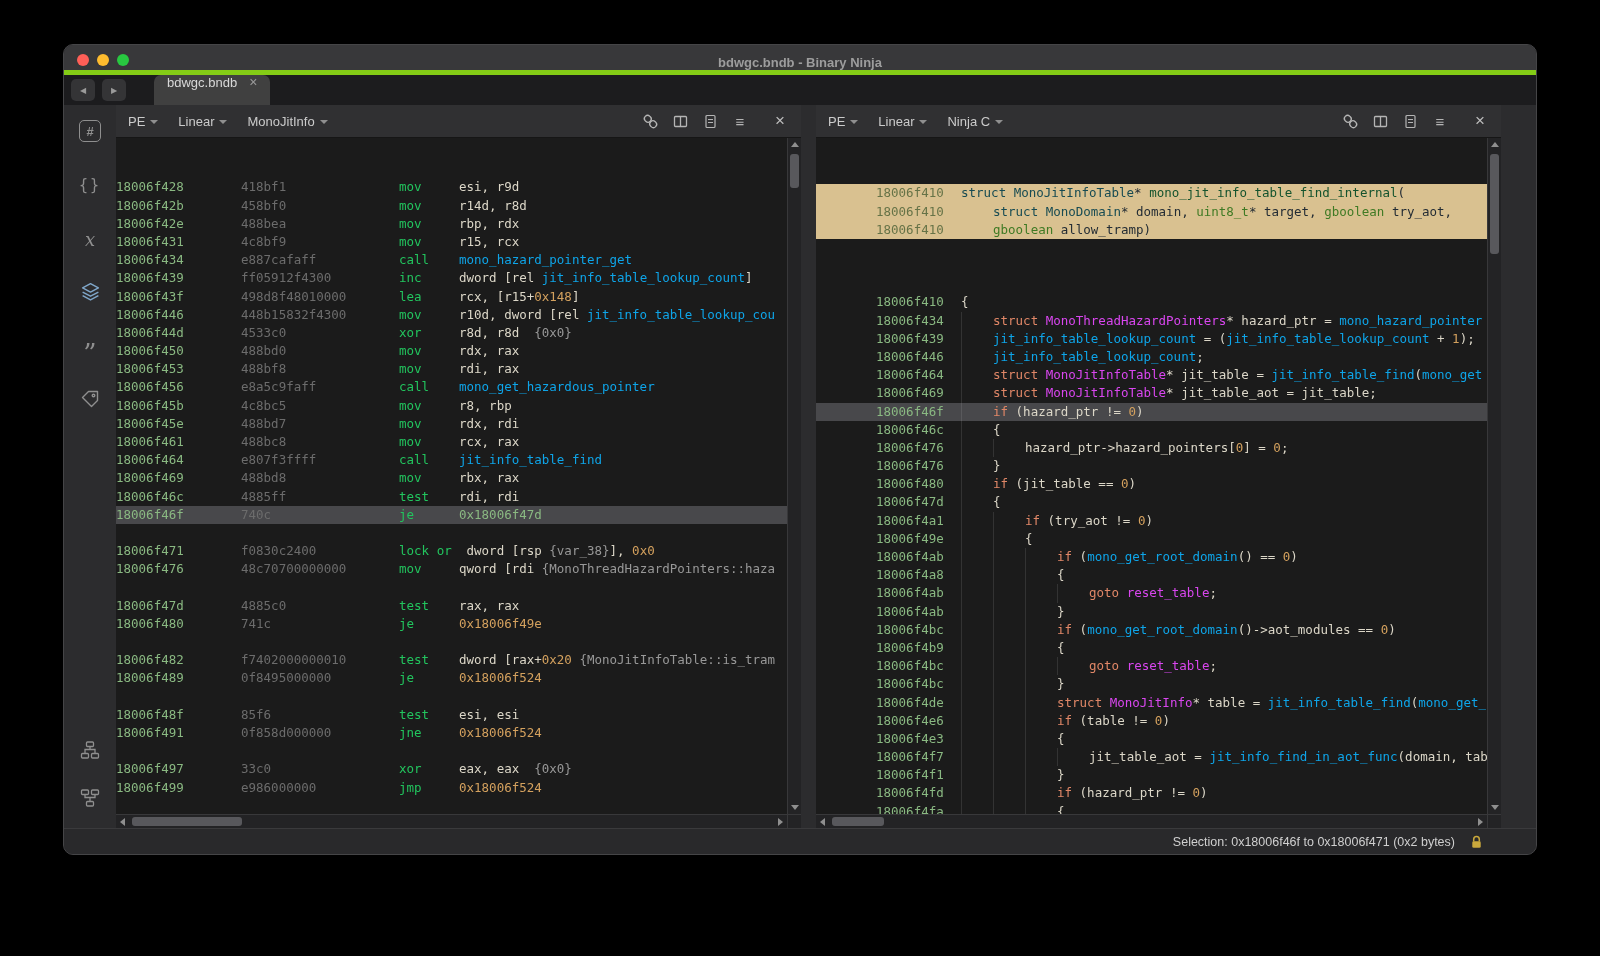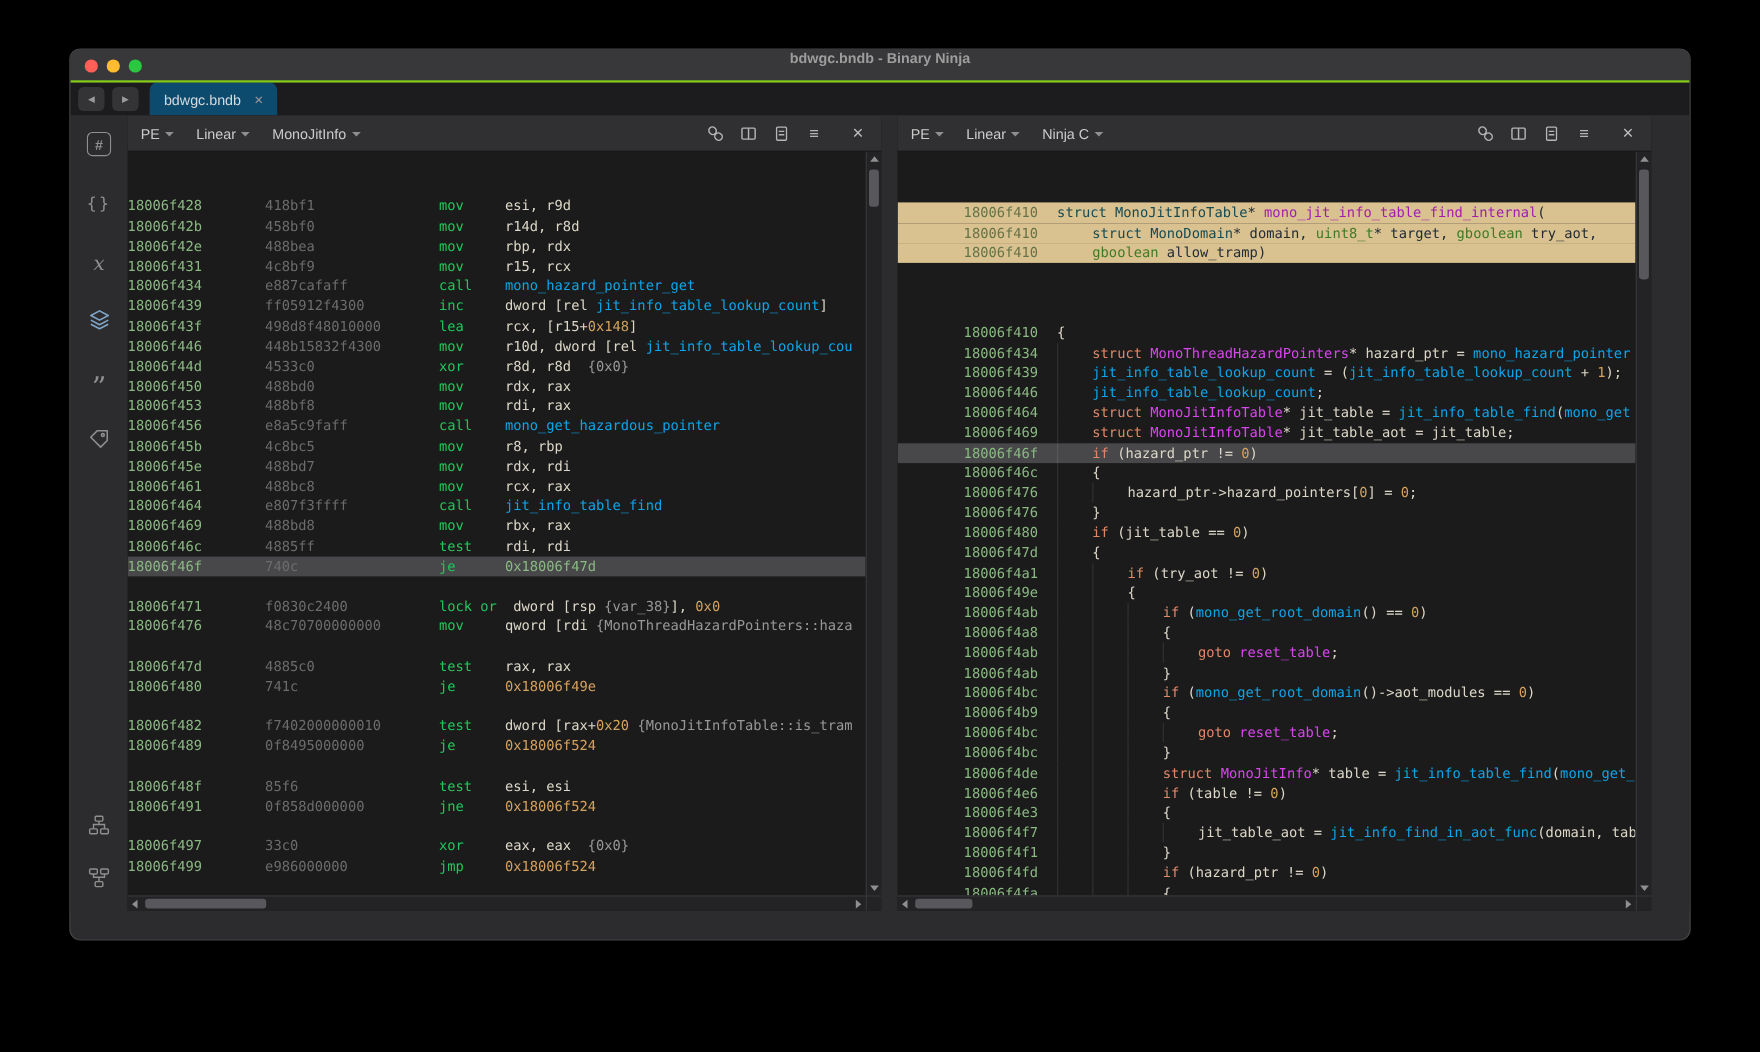--- a/index.html
+++ b/index.html
@@ -1,27 +1,27 @@
 <!DOCTYPE html>
 <html><head>
 <meta charset="utf-8">
 <style>
   *{margin:0;padding:0;box-sizing:border-box}
   html,body{width:1600px;height:956px;background:#000;overflow:hidden;font-family:"Liberation Sans","DejaVu Sans",sans-serif}
   .window{position:absolute;left:63px;top:44px;width:1474px;height:811px;background:#2c2c2e;border-radius:10px;overflow:hidden;border:1px solid #454547}
   
-  .titlebar{height:30px;background:#38383a;border-bottom:2px solid #84cc16;position:relative;display:flex;align-items:flex-start;justify-content:center}
+  .titlebar{height:30px;background:#38383a;border-bottom:5px solid #84cc16;position:relative;display:flex;align-items:flex-end;justify-content:center}
   .traffic{position:absolute;left:13px;top:9px;display:flex;gap:8px}
   .light{width:12px;height:12px;border-radius:50%}
   .light.red{background:#ff5f57}.light.yellow{background:#febc2e}.light.green{background:#28c840}
   .title{font-size:13px;font-weight:700;color:#9d9d9d}
   
   .tabstrip{height:30px;background:#1c1c1e;display:flex;align-items:center}
   .navbtn{width:24px;height:22px;background:#343436;border-radius:5px;color:#9a9a9a;font-size:8px;display:flex;align-items:center;justify-content:center;margin-left:7px;cursor:default}
-  .tab{margin-left:10px;height:30px;background:#0c4a6e;border-radius:7px 7px 0 0;display:flex;align-items:center;padding:0 13px;gap:12px;color:#d8d8d8;font-size:13px}
+  .tab{margin-left:28px;height:30px;background:#404040;border-radius:7px 7px 0 0;display:flex;padding:0 13px;gap:12px;color:#d8d8d8;font-size:13px}
   .tab-close{color:#9a9a9a;font-size:14px;line-height:1}
   
   .main{position:absolute;top:60px;bottom:26px;left:0;right:0;display:flex;background:#2c2c2e}
   .sidebar{width:52px;flex:none;display:flex;flex-direction:column;align-items:center;padding:14px 0 16px 0;gap:30px;color:#8f8f8f}
   .side-item{height:24px;display:flex;align-items:center;justify-content:center}
   .icon-box{width:22px;height:22px;border:1.5px solid #8f8f8f;border-radius:5px;display:flex;align-items:center;justify-content:center;font-size:13px;font-weight:700}
   .icon-braces{font-family:"DejaVu Sans Mono",monospace;font-size:15px;letter-spacing:2px}
   .icon-var{font-family:"DejaVu Serif",serif;font-style:italic;font-size:18px}
   .icon-quote{font-family:"DejaVu Serif",serif;font-size:26px;line-height:10px;padding-top:12px}
   .side-bottom{margin-top:auto;display:flex;flex-direction:column;gap:24px;align-items:center}
@@ -57,21 +57,21 @@
   .t-a{color:#989898}
   .t-g{color:#8ab982}
   .t-k{color:#e08767}
   .t-t,.t-l{color:#d946ef}
   
   .sig{margin-bottom:18px}
   .sig .row{background:#d9c190}
   .sig .c-addr{color:#667347}
   .sig .guide{border-left-color:transparent}
   .t-sk,.t-st{color:#174b52}
-  .t-sf{color:#a21caf}
+  .t-sf{color:#14532d}
   .t-sg{color:#3f7a24}
   .t-sp{color:#232c34}
   
   .vscroll{position:absolute;top:33px;right:0;bottom:14px;width:14px;background:#232325;border-left:1px solid #38383a}
   .hscroll{position:absolute;left:0;right:14px;bottom:0;height:14px;background:#232325;border-top:1px solid #38383a}
   .corner{position:absolute;right:0;bottom:0;width:14px;height:14px;background:#232325;border-top:1px solid #38383a;border-left:1px solid #38383a}
   .vthumb{position:absolute;left:2px;right:2px;background:#58585c;border-radius:3px}
   .hthumb{position:absolute;top:2px;bottom:2px;background:#58585c;border-radius:3px}
   .varr{position:absolute;left:3px;width:0;height:0;border-left:4px solid transparent;border-right:4px solid transparent}
   .varr.up{top:4px;border-bottom:5px solid #8f8f8f}
@@ -280,13 +280,22 @@
         <div class="harr left"></div>
         <div class="hthumb" style="left:16px;width:52px"></div>
         <div class="harr right"></div>
       </div>
       <div class="corner"></div>
     </div>
 
     <div class="right-strip"></div>
   </div>
 
+  <div class="statusbar">
+    <span>Selection: 0x18006f46f to 0x18006f471 (0x2 bytes)</span>
+    <span style="display:flex">
+      <svg width="15" height="16" viewBox="0 0 16 16">
+          <path d="M5 7.5 V5.2 a3 3 0 0 1 6 0 V7.5" fill="none" stroke="#c9a83c" stroke-width="1.6"></path>
+          <rect x="3.5" y="7.2" width="9" height="7" rx="1.5" fill="#c9a83c"></rect>
+        </svg>
+    </span>
+  </div>
 </div>
 
 </body></html>

